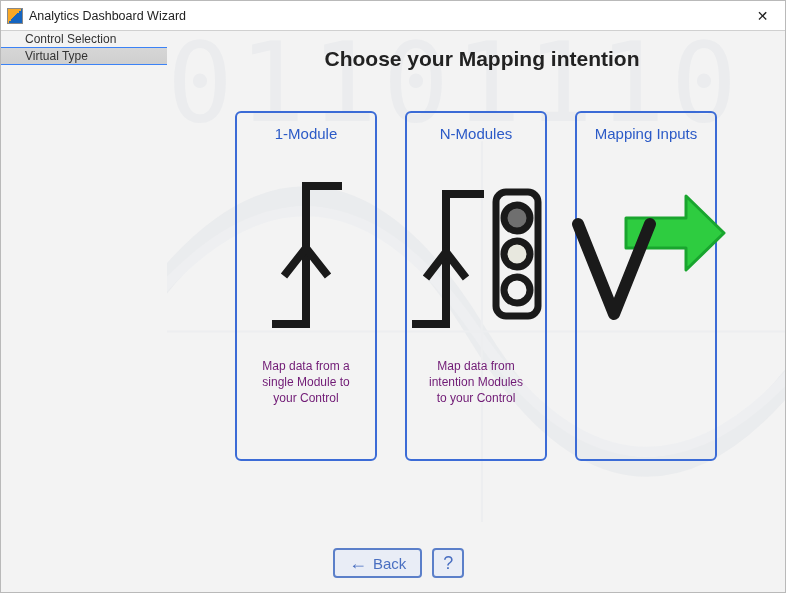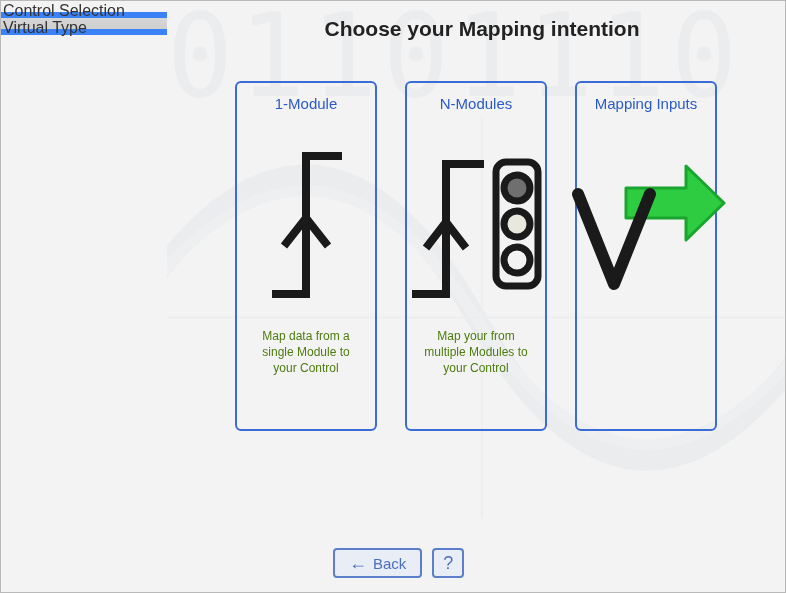--- a/index.html
+++ b/index.html
@@ -7,45 +7,53 @@
   .window { width: 786px; height: 593px; border: 1px solid #b9b9b9; display: flex; flex-direction: column; background: #f3f3f3; }
   .titlebar { height: 30px; background: #fff; border-bottom: 1px solid #d0d0d0; display: flex; align-items: center; padding-left: 6px; }
   .titlebar .app-icon { width: 16px; height: 16px; background: linear-gradient(135deg,#f9a825 50%,#1565c0 50%); margin-right: 6px; border:1px solid #888; }
   .titlebar .title-text { font-size: 12.5px; color: #222; flex: 0 0 auto; }
   .titlebar .spacer { flex: 1; }
   .titlebar .close-btn { width: 45px; height: 30px; display:flex; align-items:center; justify-content:center; font-size:14px; color:#222; cursor: default; }
 
   .body { flex:1; display:flex; position: relative; }
 
   .sidebar { width: 166px; background: #f3f3f3; border-right: none; display:flex; flex-direction:column; }
-  .sidebar-item { height: 17px; font-size: 16px; color:#333; padding:1px 2px; background:#f3f3f3; border-bottom:6px solid #3b82f6; }
+  .sidebar-item { height: 17px; font-size: 12px; color:#333; padding:1px 24px; background:#f3f3f3; border-bottom:1px solid #3b82f6; }
   .sidebar-item.selected { background: linear-gradient(#d6d6d6,#cfcfcf); }
 
   .main { flex:1; position: relative; display:flex; flex-direction:column; align-items:center; }
   .bg-wave { position:absolute; inset:0; z-index:0; opacity:0.30; overflow:hidden; }
   .bg-wave svg { width: 100%; height: 100%; }
 
   .heading { position: relative; z-index:1; font-size: 21px; font-weight:600; color:#222; margin-top: 16px; margin-bottom: 40px; margin-left: 12px; }
 
   .cards { position:relative; z-index:1; display:flex; gap: 28px; }
   .card { width: 142px; height: 350px; border:2px solid #3b6bd6; border-radius:6px; background: rgba(255,255,255,0.0); display:flex; flex-direction:column; align-items:center; padding: 12px 10px 18px 10px; cursor:pointer; }
   .card-title { font-size:15px; color:#2b5ac7; font-weight:400; margin-bottom: 26px; }
   .card-icon-area { flex: 0 0 170px; display:flex; align-items:center; justify-content:center; }
-  .card-desc { font-size:12px; color:#4d7c0f; text-align:center; line-height:1.35; margin-top: 20px; padding: 0 6px; }
+  .card-desc { font-size:12px; color:#701a75; text-align:center; line-height:1.35; margin-top: 20px; padding: 0 6px; }
 
   .footer { position:absolute; left: 166px; bottom: 14px; z-index:2; display:flex; gap:10px; align-items:center; }
   .btn { height: 30px; border:2px solid #5b7fc9; border-radius:4px; background:#e9edf6; display:flex; align-items:center; justify-content:center; font-size:15px; color:#4a6fc1; padding: 0 14px; cursor:pointer; }
   .btn.help { width:32px; padding:0; font-size:18px; }
   .btn .arrow { margin-right: 6px; font-size:18px; line-height:0; }
 </style>
 </head>
 <body>
 
 <div class="window">
 
+  <div class="titlebar">
+    <div class="app-icon"></div>
+    <div class="title-text">Analytics Dashboard Wizard</div>
+    <div class="spacer"></div>
+    <div class="close-btn">
+      <span>✕</span>
+    </div>
+  </div>
 
   <div class="body">
 
     <div class="sidebar">
       <div class="sidebar-item">
         <span>Control Selection</span>
       </div>
       <div class="sidebar-item selected">
         <span>Virtual Type</span>
       </div>
@@ -89,21 +97,21 @@
                 <path d="M 20 100 L 40 74 L 60 100"></path>
               </g>
               <g stroke="#1a1a1a" stroke-width="7" fill="none">
                 <rect x="90" y="14" width="42" height="124" rx="10"></rect>
                 <circle cx="111" cy="40" r="13" fill="#6f6f6f"></circle>
                 <circle cx="111" cy="76" r="13" fill="#e8e8df"></circle>
                 <circle cx="111" cy="112" r="13" fill="none"></circle>
               </g>
             </svg>
           </div>
-          <div class="card-desc">Map your from multiple Modules to your Control</div>
+          <div class="card-desc">Map data from intention Modules to your Control</div>
         </div>
 
         <div class="card">
           <div class="card-title">Mapping Inputs</div>
           <div class="card-icon-area">
             <svg width="160" height="150" viewBox="0 0 160 150">
               <g>
                 <path d="M 60 40 L 120 40 L 120 18 L 158 55 L 120 92 L 120 70 L 60 70 Z" fill="#2ecc40" stroke="#19a52e" stroke-width="3" stroke-linejoin="round"></path>
               </g>
               <g stroke="#1a1a1a" stroke-width="12" fill="none" stroke-linecap="round" stroke-linejoin="round">

